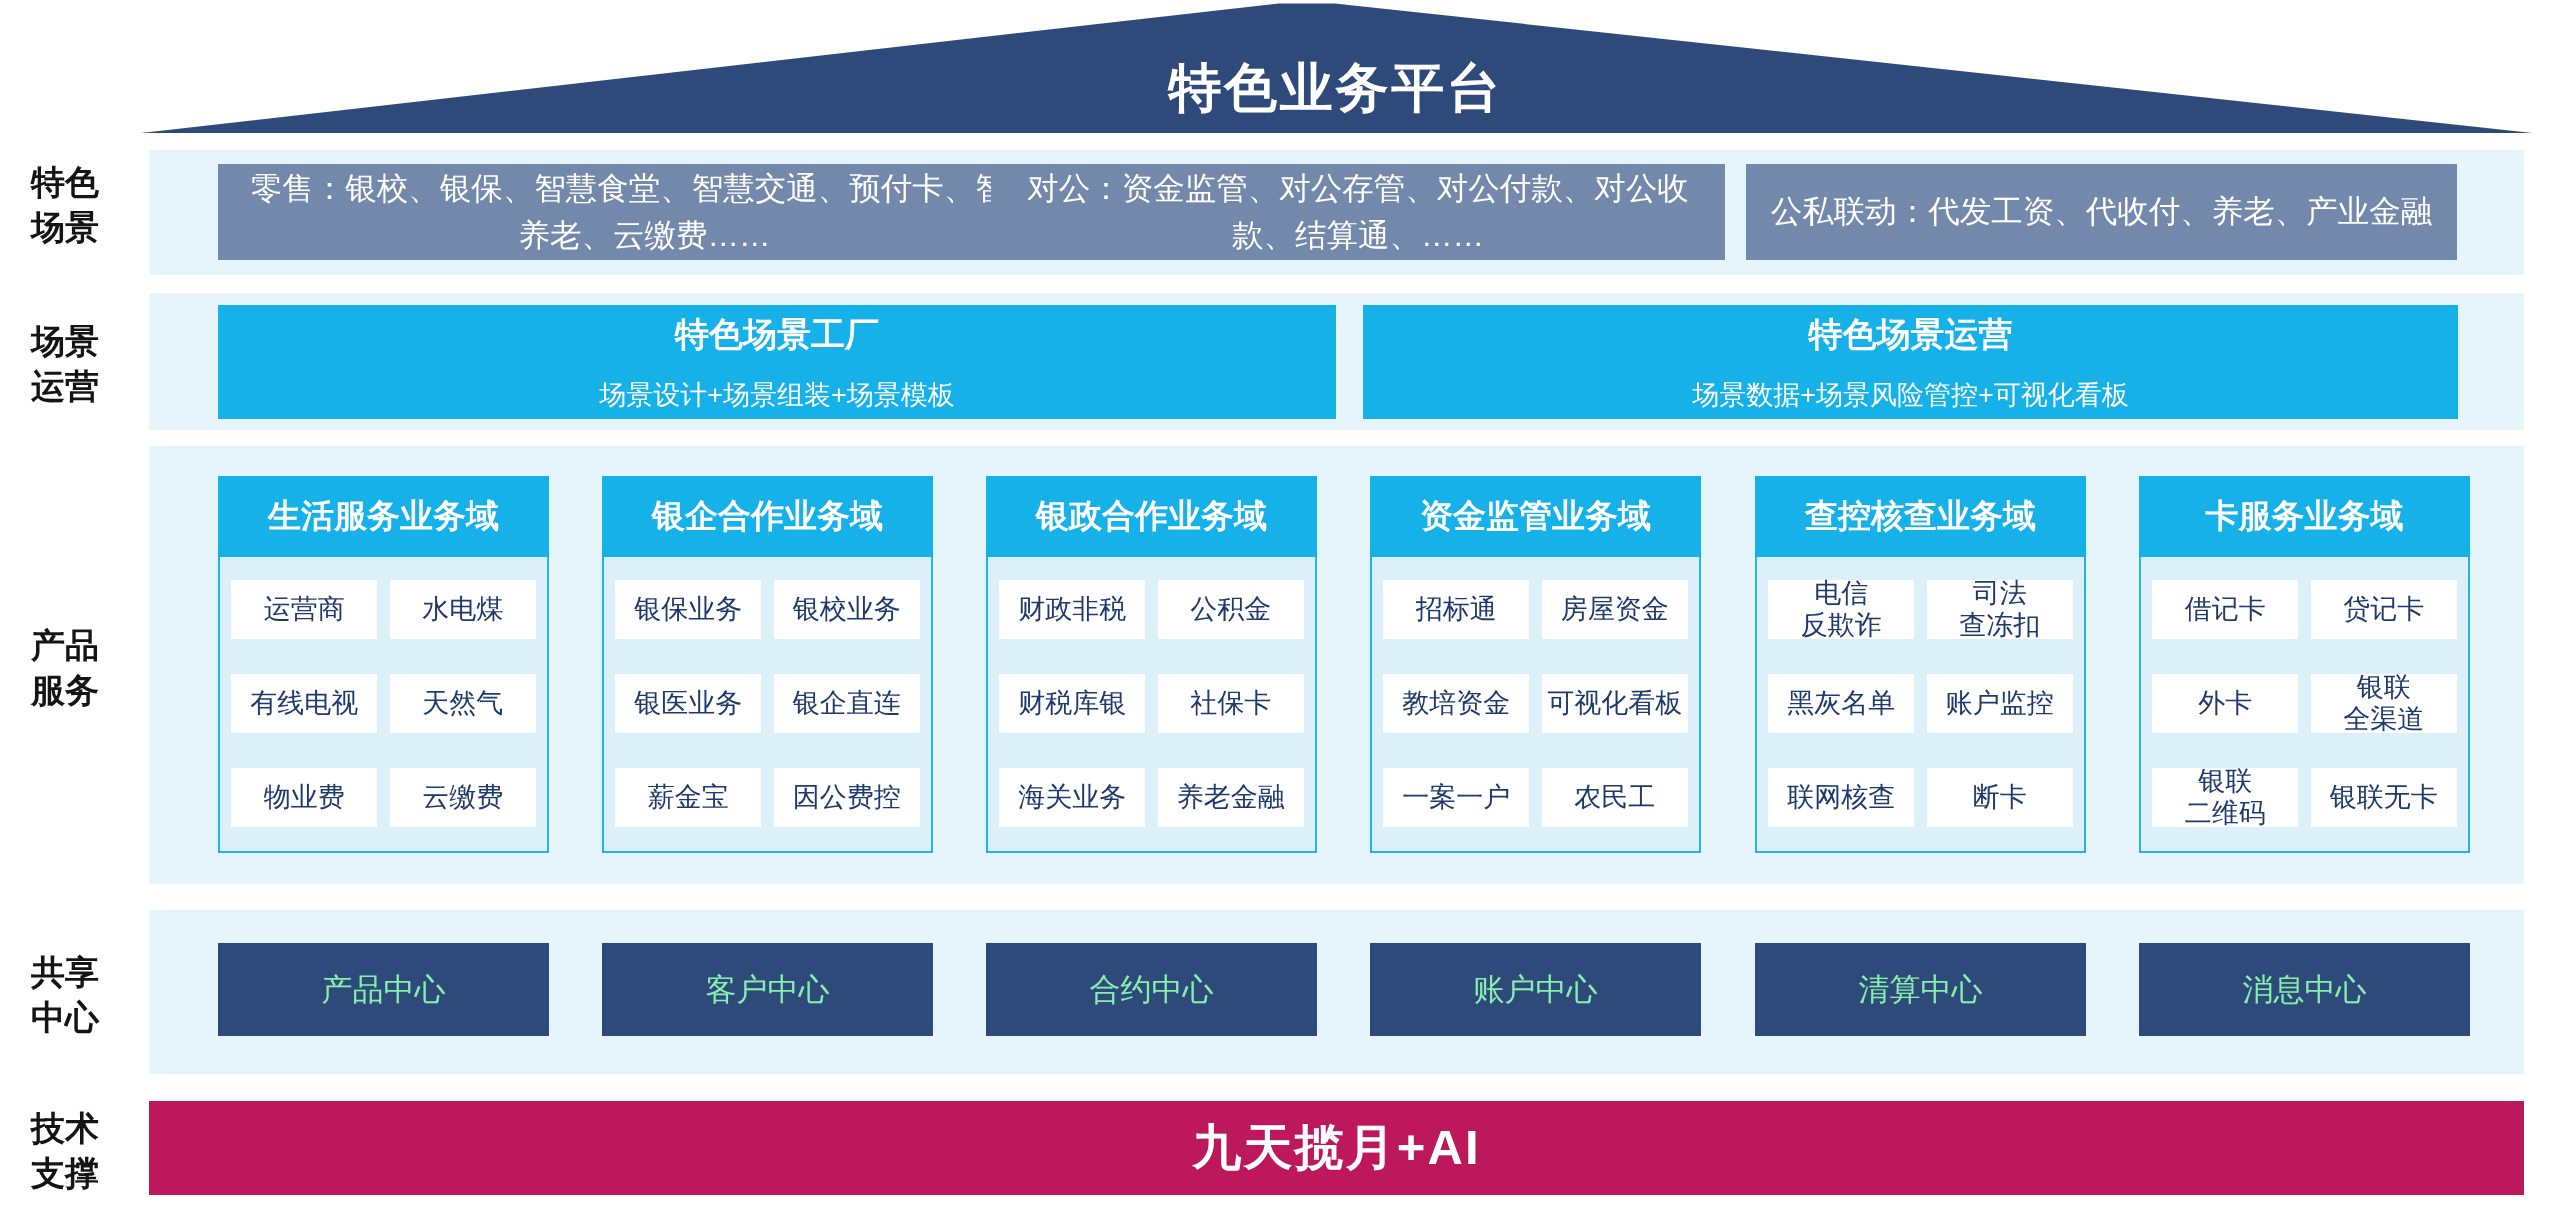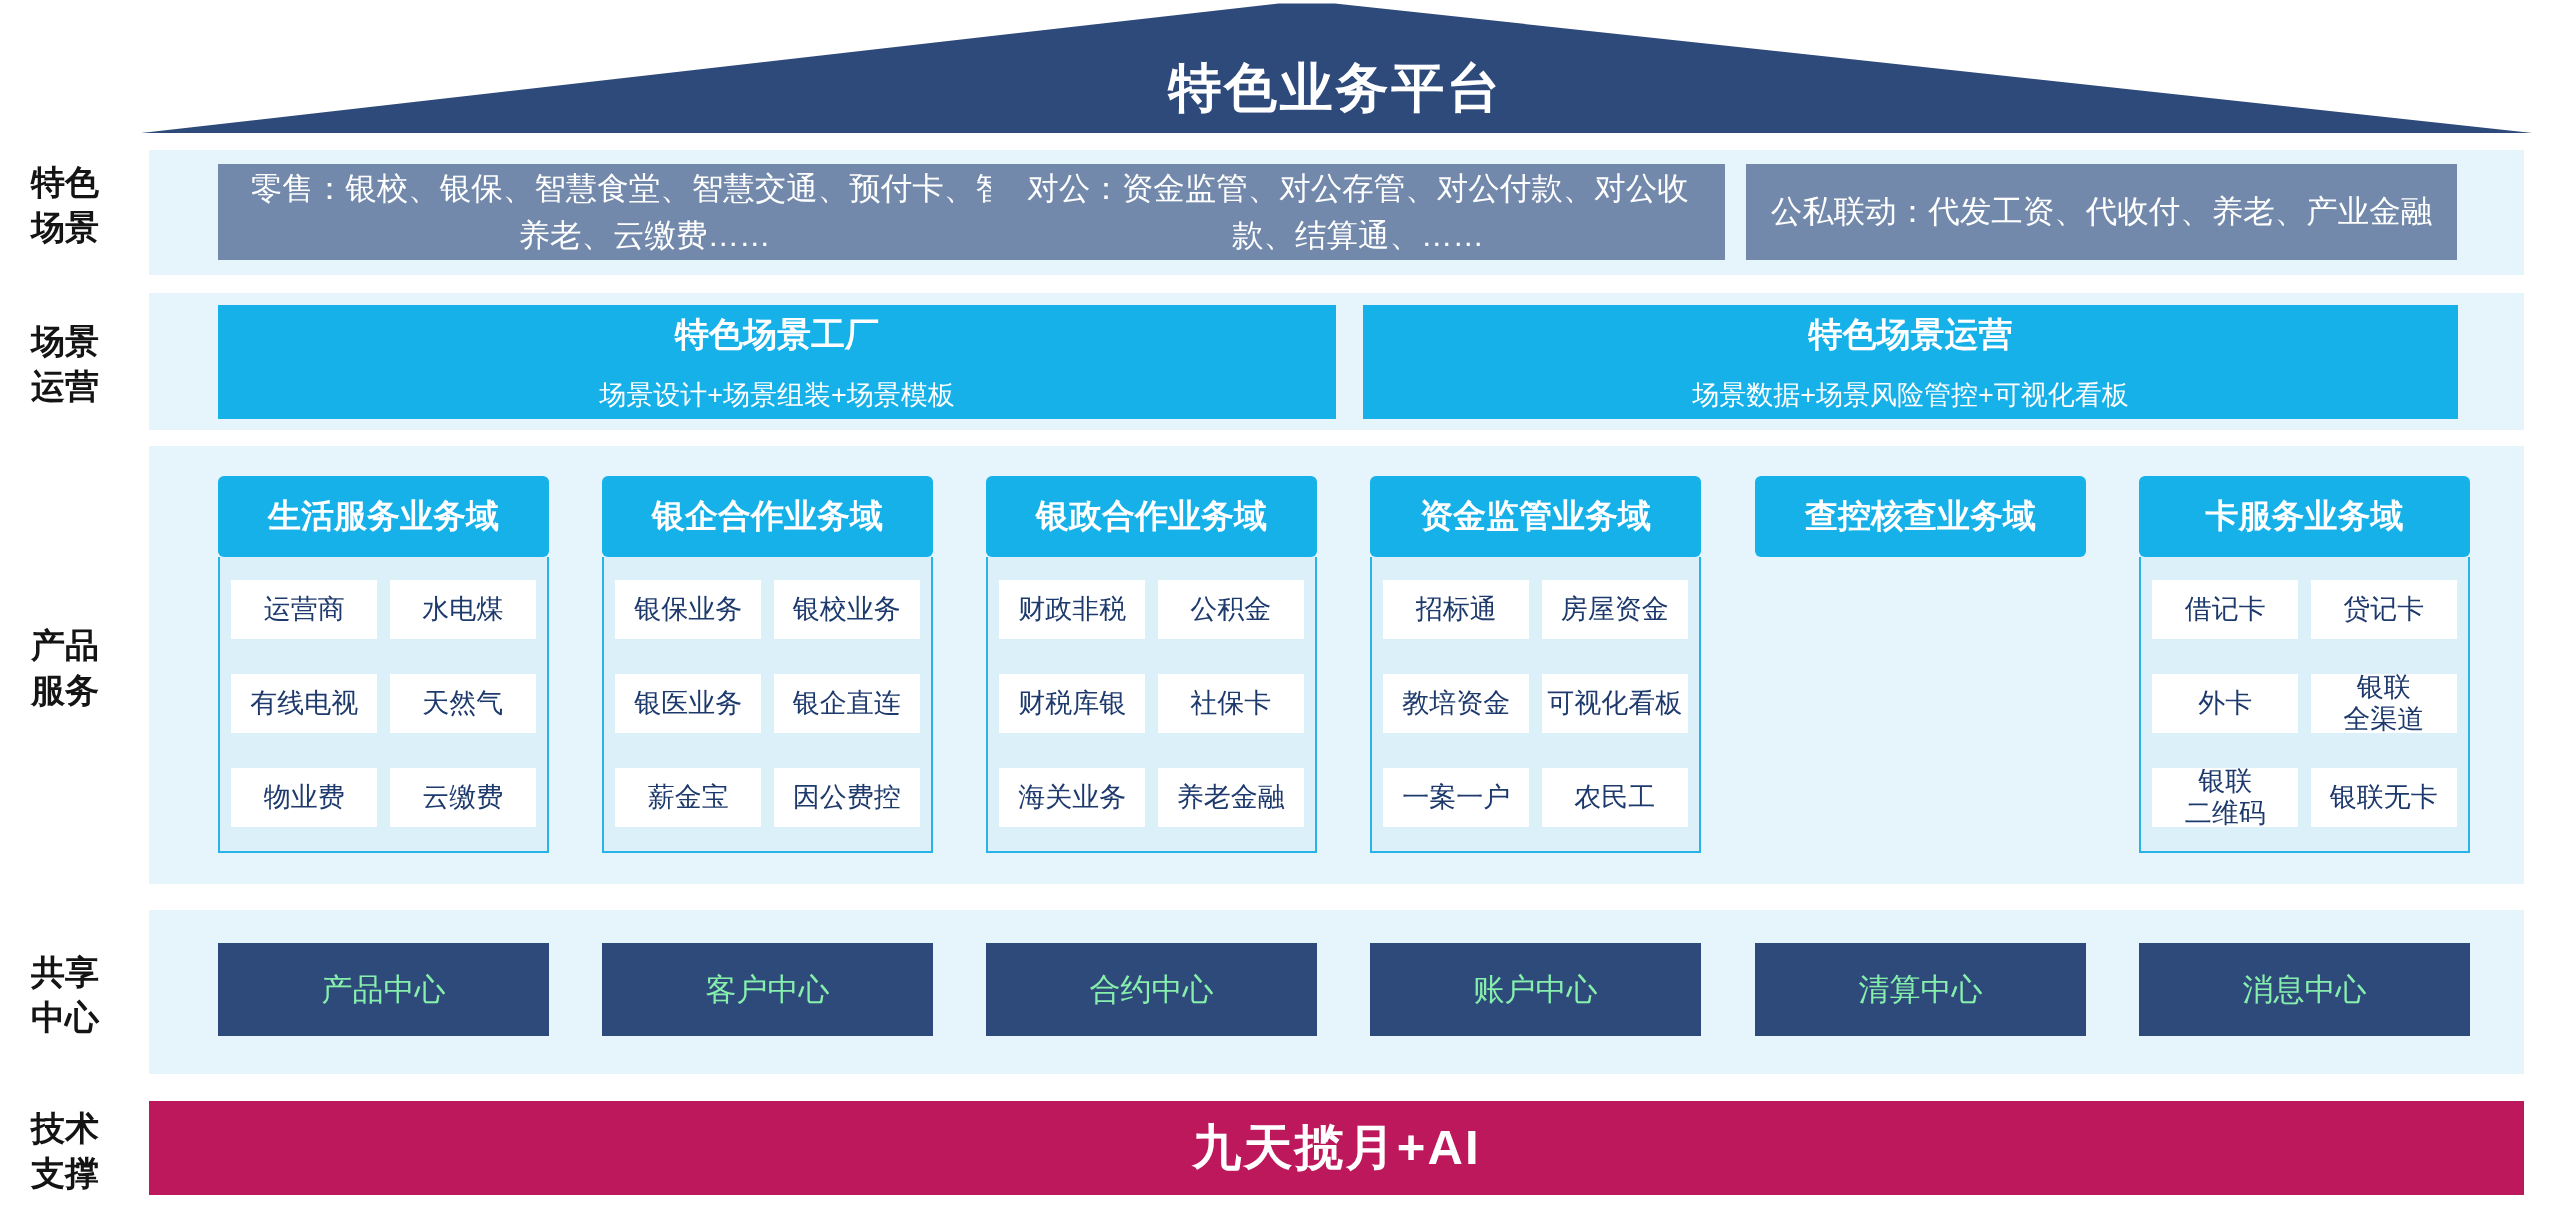--- a/index.html
+++ b/index.html
@@ -41,21 +41,21 @@
     text-align:center;box-sizing:border-box;gap:19px;
   }
   .op-box-1{left:218px;width:1118px;}
   .op-box-2{left:1363px;width:1095px;}
   .op-title{font-size:34px;font-weight:bold;}
   .op-subtitle{font-size:27px;}
   
   .pcol-header{
     position:absolute;top:476px;height:81px;width:331px;background:#17B1E9;
     color:#ffffff;font-size:33px;font-weight:bold;display:flex;align-items:center;
-    justify-content:center;text-align:center;box-sizing:border-box;border-radius:6px;
+    justify-content:center;text-align:center;box-sizing:border-box;
   }
   .pcol-body{
     position:absolute;top:557px;height:296px;width:331px;box-sizing:border-box;
     background:#DCF0FA;border:2.1px solid #29B2E8;border-top:none;
     display:grid;grid-template-columns:1fr 1fr;column-gap:12.3px;row-gap:34px;
     padding:23px 11px;align-items:stretch;
   }
   .col-1{left:218px;} .col-2{left:602px;} .col-3{left:986px;}
   .col-4{left:1370px;} .col-5{left:1755px;} .col-6{left:2139px;}
   .pcell{
@@ -148,20 +148,30 @@
   <div class="pcol-body col-4">
     <div class="pcell">招标通</div>
     <div class="pcell">房屋资金</div>
     <div class="pcell">教培资金</div>
     <div class="pcell">可视化看板</div>
     <div class="pcell">一案一户</div>
     <div class="pcell">农民工</div>
   </div>
 
   <div class="pcol-header col-5">查控核查业务域</div>
+  <div class="pcol-body col-5">
+    <div class="pcell">电信
+反欺诈</div>
+    <div class="pcell">司法
+查冻扣</div>
+    <div class="pcell">黑灰名单</div>
+    <div class="pcell">账户监控</div>
+    <div class="pcell">联网核查</div>
+    <div class="pcell">断卡</div>
+  </div>
 
   <div class="pcol-header col-6">卡服务业务域</div>
   <div class="pcol-body col-6">
     <div class="pcell">借记卡</div>
     <div class="pcell">贷记卡</div>
     <div class="pcell">外卡</div>
     <div class="pcell">银联
 全渠道</div>
     <div class="pcell">银联
 二维码</div>

